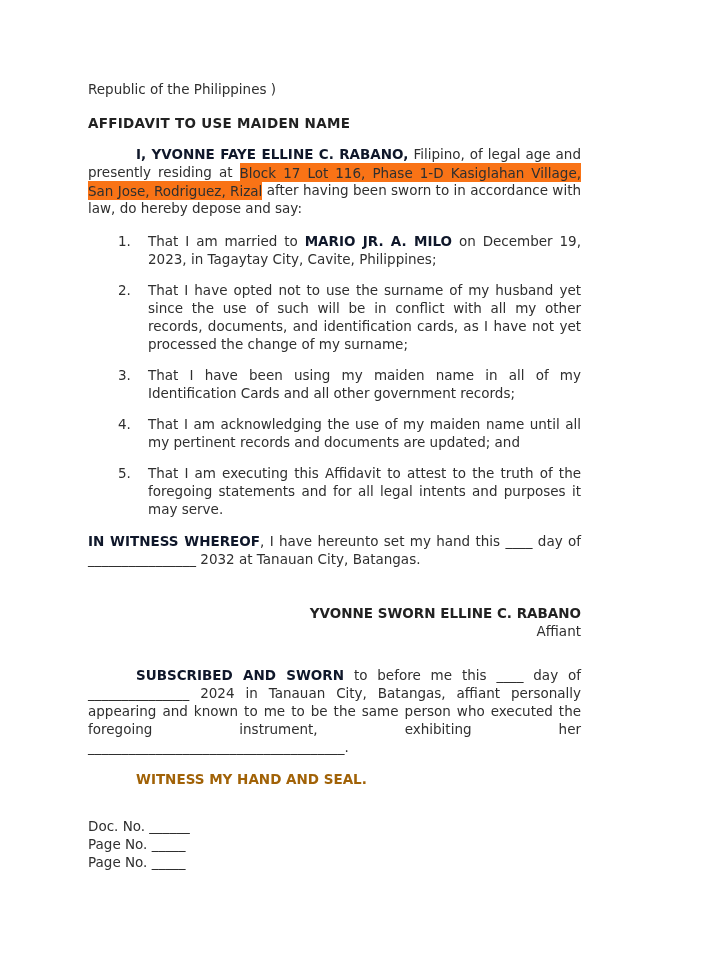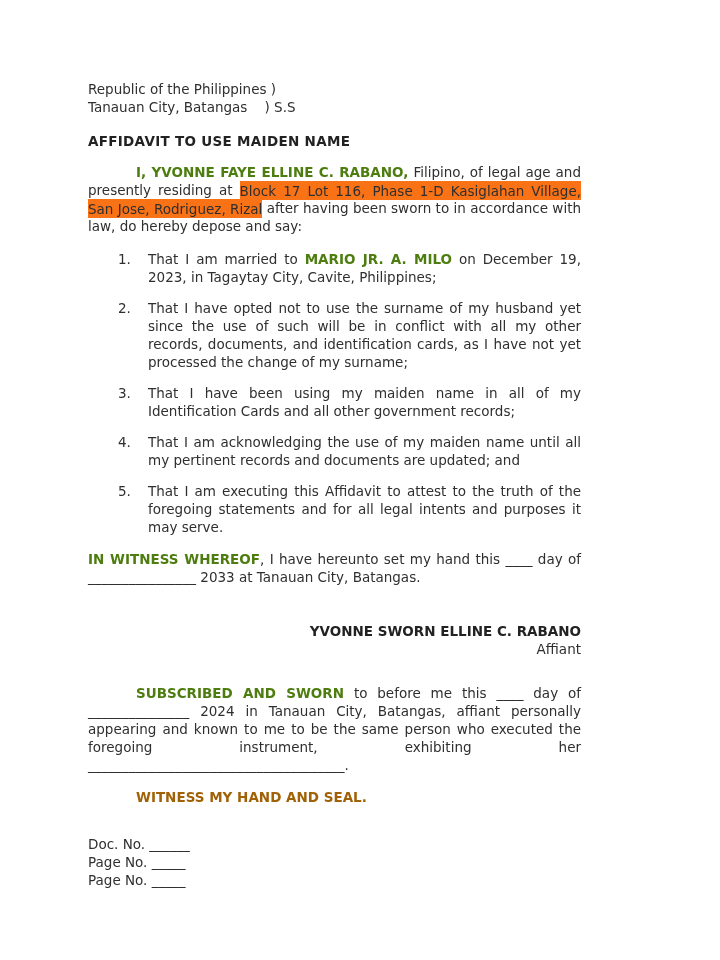--- a/index.html
+++ b/index.html
@@ -13,21 +13,21 @@
     width: 667px; height: 960px;
     padding: 80px 86px 30px 88px;
     background: #ffffff;
     overflow: hidden;
   }
   .hdr-line { white-space: pre; }
   .title {
     font-weight: bold; text-align: left;
     margin-top: 16px; letter-spacing: 0.3px; color: #222;
   }
-  .b { font-weight: bold; color: #4d7c0f; margin-top: 8px; }
+  .b { font-weight: bold; color: #0f172a; margin-top: 8px; }
   .para { text-align: justify; }
   .intro { margin-top: 13px; text-indent: 48px; }
   mark {
     background: #f97316; color: inherit; padding: 1.5px 0; margin-top: 21px;
   }
   .statements { margin: 15px 0 0 0; padding: 0 0 0 30px; }
   .statement { display: flex; margin-bottom: 13px; }
   .statement .num { width: 30px; flex: 0 0 30px; }
   .statement .li-body { flex: 1; text-align: justify; }
   .witness { margin-top: 14px; }
@@ -38,21 +38,20 @@
   .notary { margin-top: 29px; }
   .notary-line { white-space: pre; }
 </style>
 </head>
 <body>
 
 <div class="page">
 
   <div>
     <div class="hdr-line">Republic of the Philippines )</div>
-    <div class="hdr-line">Tanauan City, Batangas    ) S.S</div>
   </div>
 
   <div class="title">AFFIDAVIT TO USE MAIDEN NAME</div>
 
   <p class="para intro"><span class="b">I, YVONNE FAYE ELLINE C. RABANO,</span><span> Filipino, of legal age and presently residing at </span><mark>Block 17 Lot 116, Phase 1-D Kasiglahan Village, San Jose, Rodriguez, Rizal</mark><span> after having been sworn to in accordance with law, do hereby depose and say:</span></p>
 
   <div class="statements">
 
     <div class="statement">
       <span class="num">1.</span>
@@ -74,21 +73,21 @@
       <span class="li-body">That I am acknowledging the use of my maiden name until all my pertinent records and documents are updated; and</span>
     </div>
 
     <div class="statement">
       <span class="num">5.</span>
       <span class="li-body">That I am executing this Affidavit to attest to the truth of the foregoing statements and for all legal intents and purposes it may serve.</span>
     </div>
 
   </div>
 
-  <p class="para witness"><span class="b">IN WITNESS WHEREOF</span><span>, I have hereunto set my hand this </span><span>____</span><span> day of </span><span>________________</span><span> 2033 at Tanauan City, Batangas.</span></p>
+  <p class="para witness"><span class="b">IN WITNESS WHEREOF</span><span>, I have hereunto set my hand this </span><span>____</span><span> day of </span><span>________________</span><span> 2032 at Tanauan City, Batangas.</span></p>
 
   <div class="sig-block">
     <div class="sig-name">YVONNE SWORN ELLINE C. RABANO</div>
     <div>Affiant</div>
   </div>
 
   <p class="para jurat"><span class="b">SUBSCRIBED AND SWORN</span><span> to before me this </span><span>____</span><span> day of </span><span>_______________</span><span> 2024 in Tanauan City, Batangas, affiant personally appearing and known to me to be the same person who executed the foregoing instrument, exhibiting her </span><span>______________________________________</span><span>.</span></p>
 
   <div class="closing">WITNESS MY HAND AND SEAL.</div>
 

